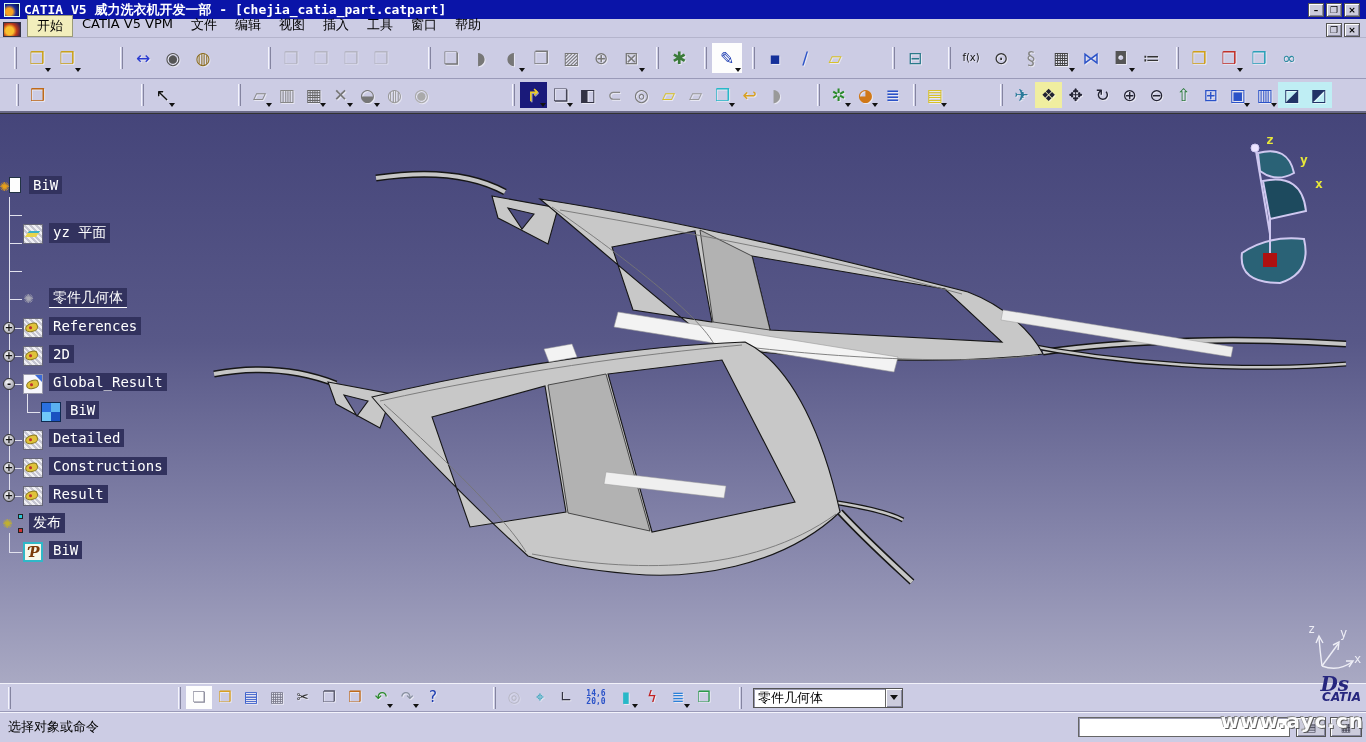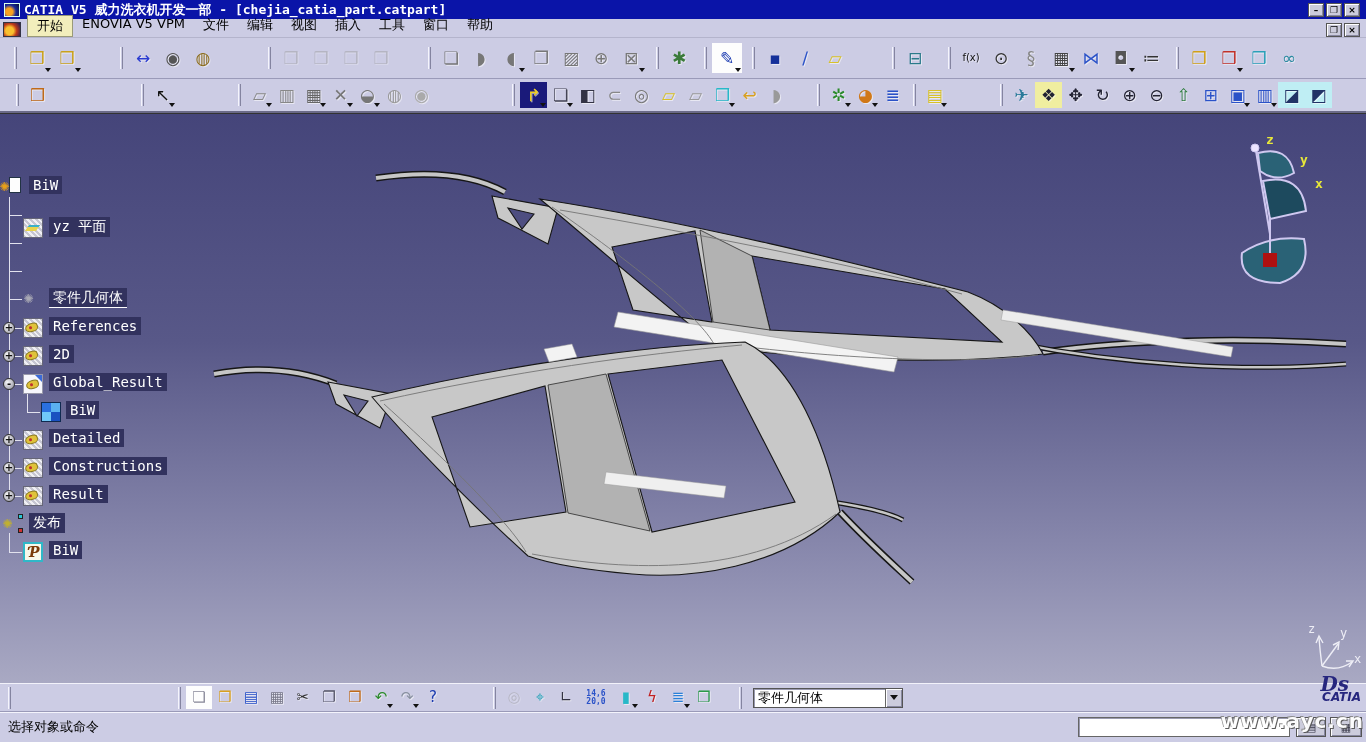--- a/index.html
+++ b/index.html
@@ -112,21 +112,21 @@
       <div class="wbtn">–</div>
       <div class="wbtn">❐</div>
       <div class="wbtn">×</div>
     </div>
   </div>
 
   <div class="menubar">
     <div class="childicon"></div>
     <div id="menuitems" style="display:flex">
         <span class="mitem hl">开始</span>
-        <span class="mitem">ENOVIA V5 VPM</span>
+        <span class="mitem">CATIA V5 VPM</span>
         <span class="mitem">文件</span>
         <span class="mitem">编辑</span>
         <span class="mitem">视图</span>
         <span class="mitem">插入</span>
         <span class="mitem">工具</span>
         <span class="mitem">窗口</span>
         <span class="mitem">帮助</span>
       </div>
     <div class="childbtns">
       <div class="wbtn">❐</div>
@@ -478,21 +478,21 @@
         <div class="tl" style="left: 27px; top: 297.8px; width: 13px; height: 1px;"></div>
         <div class="tl" style="left: 9px; top: 419.2px; width: 1px; height: 19.1px;"></div>
         <div class="tl" style="left: 9px; top: 438.3px; width: 13px; height: 1px;"></div>
         <div class="trow" style="top: 59px;">
           <div class="ti ti-part-root" style="left: 2px;">
             <span class="pg"></span>
             <span class="gear" style="color:#e8a018">✺</span>
           </div>
           <span class="tlabel" style="left: 29px;">BiW</span>
         </div>
-        <div class="trow" style="top: 100px;">
+        <div class="trow" style="top: 106px;">
           <div class="ti ti-plane" style="left: 23px;">
             <span class="hatch"></span>
             <span class="pp"></span>
           </div>
           <span class="tlabel" style="left: 49px;">yz 平面</span>
         </div>
         <div class="trow" style="top: 171.4px;">
           <div class="ti ti-partbody" style="left: 23px;">
             <span class="gear" style="color:#a8a8b4;left:1px">✺</span>
           </div>

